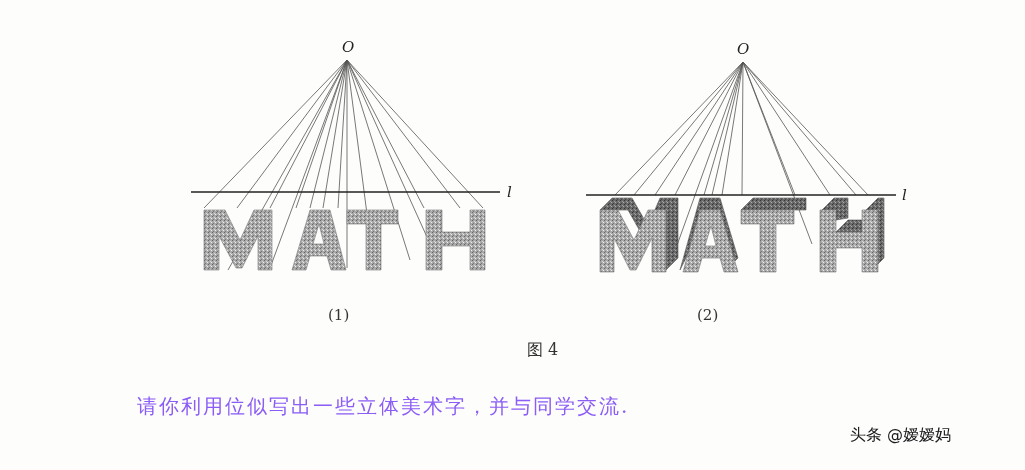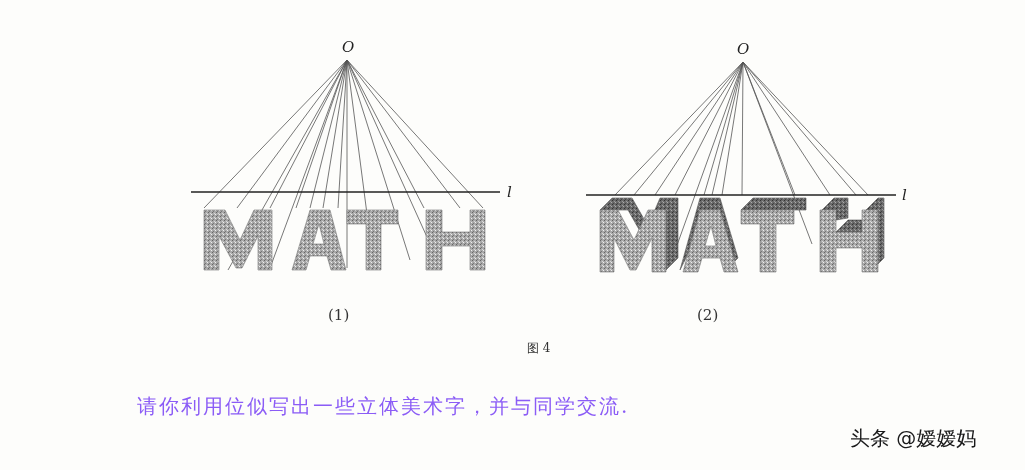--- a/index.html
+++ b/index.html
@@ -8,30 +8,30 @@
     background:#fdfdfb;
     font-family:"DejaVu Serif", serif;
     color:#222;
   }
   .fig { position:absolute; top:0; left:0; width:1025px; height:340px; }
   .label {
     position:absolute; font-family:"DejaVu Serif", serif;
     font-size:15px; color:#333;
   }
   .caption {
-    position:absolute; left:527px; top:340px; font-size:12px; color:#333;
+    position:absolute; left:527px; top:340px; font-size:16px; color:#333;
     font-family:"DejaVu Serif", serif;
   }
   .task {
     position:absolute; left:137px; top:393px; font-size:20px; color:#8b5cf6;
     letter-spacing:2px;
     font-family:"DejaVu Serif", serif;
   }
   .watermark {
-    position:absolute; left:850px; top:425px; font-size:20px; color:#1a1a1a;
+    position:absolute; left:850px; top:425px; font-size:16px; color:#1a1a1a;
     font-family:"DejaVu Sans", sans-serif;
     text-shadow: 0 0 2px #fff, 1px 1px 0 #fff;
   }
 </style>
 </head>
 <body>
 
 <svg class="fig" width="1025" height="340" viewBox="0 0 1025 340">
   <defs>
     <filter id="grain" x="0" y="0" width="100%" height="100%">

